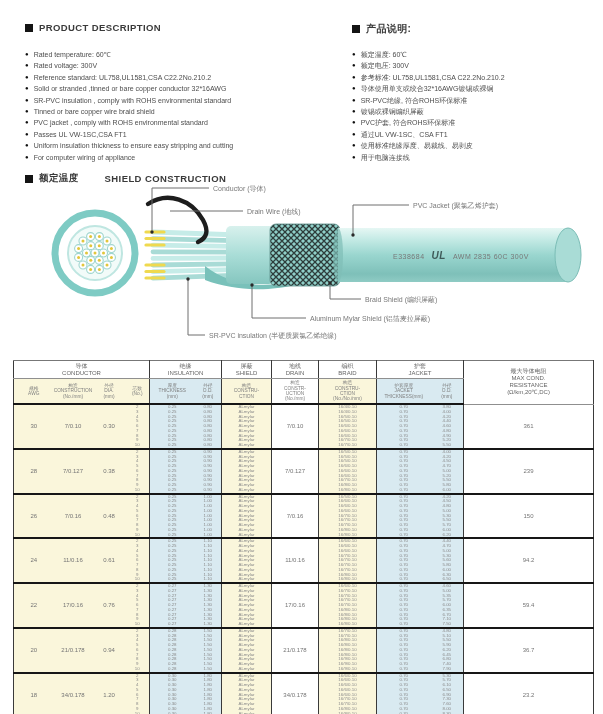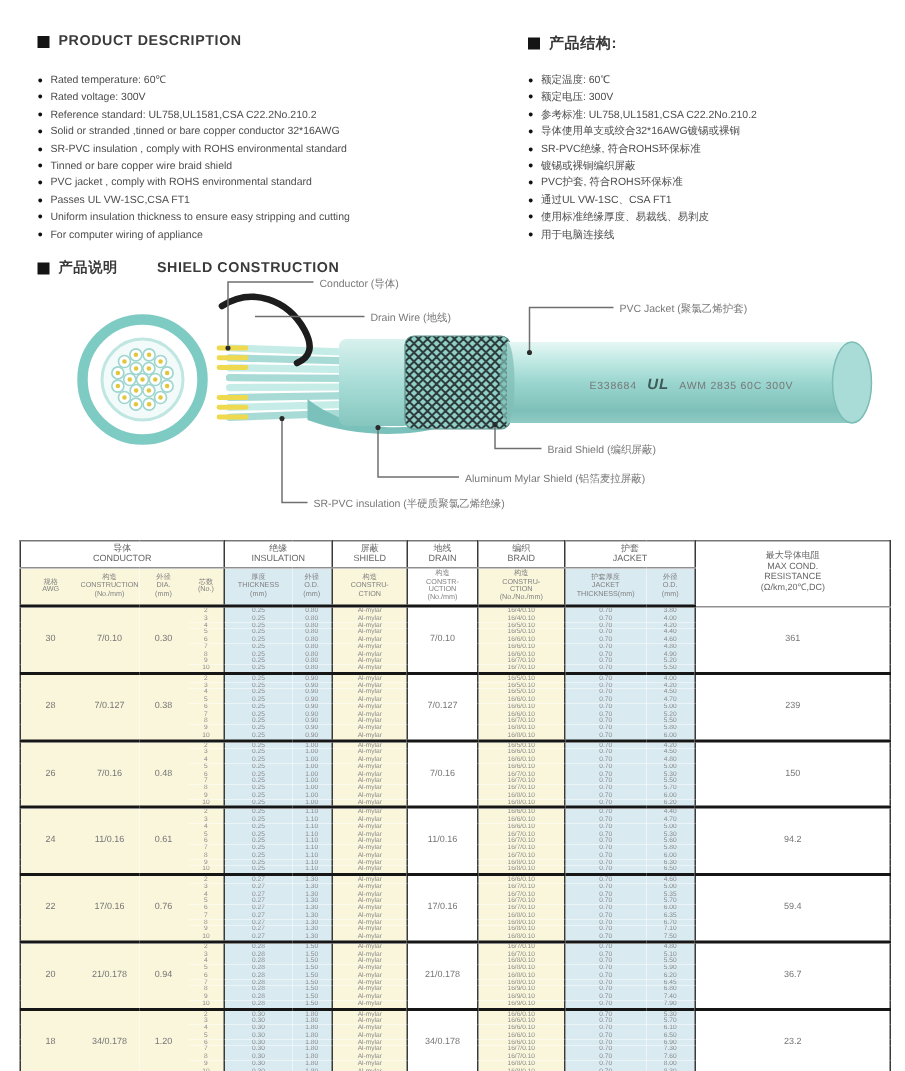--- a/index.html
+++ b/index.html
@@ -47,21 +47,21 @@
 </style>
 </head>
 <body>
 
 <div class="sec-head" id="en-head">
   <span class="sq"></span>
   <span>PRODUCT DESCRIPTION</span>
 </div>
 <div class="sec-head" id="cn-head">
   <span class="sq"></span>
-  <span>产品结构:</span>
+  <span>产品说明:</span>
 </div>
 
 <ul class="blist" id="en-list">
     <li><span class="dot">●</span><span>Rated temperature: 60℃</span></li>
     <li><span class="dot">●</span><span>Rated voltage: 300V</span></li>
     <li><span class="dot">●</span><span>Reference standard: UL758,UL1581,CSA C22.2No.210.2</span></li>
     <li><span class="dot">●</span><span>Solid or stranded ,tinned or bare copper conductor 32*16AWG</span></li>
     <li><span class="dot">●</span><span>SR-PVC insulation , comply with ROHS environmental standard</span></li>
     <li><span class="dot">●</span><span>Tinned or bare copper wire braid shield</span></li>
     <li><span class="dot">●</span><span>PVC jacket , comply with ROHS environmental standard</span></li>
@@ -77,21 +77,21 @@
     <li><span class="dot">●</span><span>SR-PVC绝缘, 符合ROHS环保标准</span></li>
     <li><span class="dot">●</span><span>镀锡或裸铜编织屏蔽</span></li>
     <li><span class="dot">●</span><span>PVC护套, 符合ROHS环保标准</span></li>
     <li><span class="dot">●</span><span>通过UL VW-1SC、CSA FT1</span></li>
     <li><span class="dot">●</span><span>使用标准绝缘厚度、易裁线、易剥皮</span></li>
     <li><span class="dot">●</span><span>用于电脑连接线</span></li>
   </ul>
 
 <div class="sec-head" id="con-head">
   <span class="sq"></span>
-  <span>产品说明</span>
+  <span>额定温度</span>
   <span class="gap"></span>
   <span>SHIELD CONSTRUCTION</span>
 </div>
 
 <svg id="diagram" width="603" height="182" viewBox="0 0 603 182">
   <defs>
     <linearGradient id="jg" x1="0" y1="0" x2="0" y2="1">
       <stop offset="0" stop-color="#E6F7F4"></stop>
       <stop offset="0.2" stop-color="#C6EBE6"></stop>
       <stop offset="0.5" stop-color="#9AD6CF"></stop>

